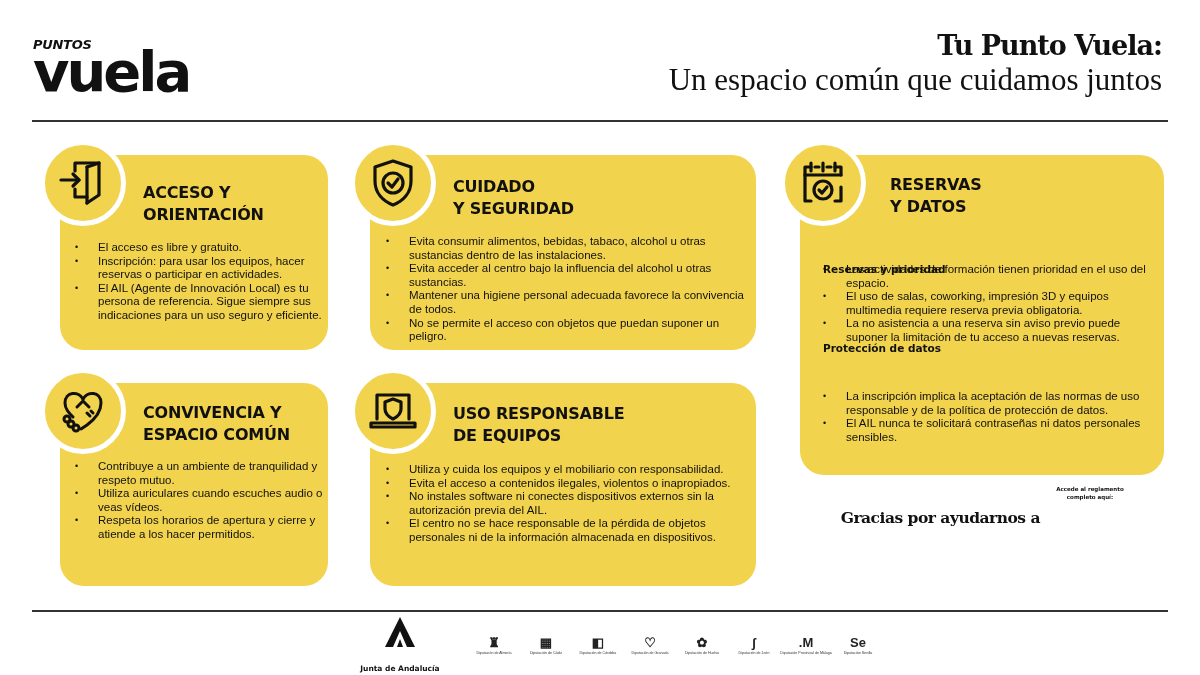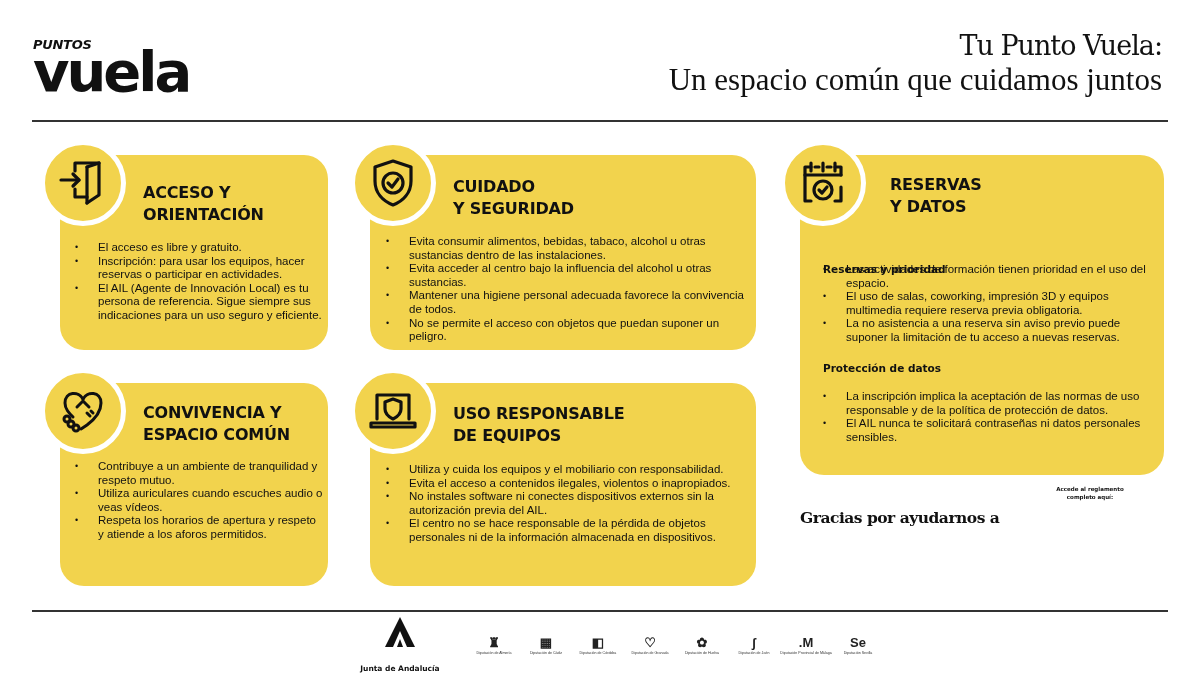--- a/index.html
+++ b/index.html
@@ -4,41 +4,41 @@
 <style>
   * { box-sizing: border-box; margin: 0; padding: 0; }
   html, body { width: 1200px; height: 675px; background: #ffffff; overflow: hidden; }
   body { position: relative; font-family: "Liberation Sans", sans-serif; color: #111; }
 
   .logo { position: absolute; left: 33px; top: 38px; }
   .logo-small { font-family: "DejaVu Sans", sans-serif; font-weight: bold; font-style: italic; font-size: 13px; letter-spacing: -0.3px; line-height: 13px; }
   .logo-big { font-family: "DejaVu Sans", sans-serif; font-weight: bold; font-size: 56px; letter-spacing: -3px; line-height: 46px; margin-top: -2px; }
 
   .title-block { position: absolute; right: 38px; top: 30px; text-align: right; }
-  .title-main { font-family: "DejaVu Serif", serif; font-weight: normal; font-size: 27px; letter-spacing: -1px; line-height: 32px; }
+  .title-main { font-family: "DejaVu Serif", serif; font-weight: bold; font-size: 27px; letter-spacing: -1px; line-height: 32px; }
   .title-sub { font-family: "Liberation Serif", serif; font-size: 31px; line-height: 36px; font-weight: normal; }
 
   .rule { position: absolute; left: 32px; width: 1136px; height: 2px; background: #333; }
   .rule-top { top: 120px; }
   .rule-bottom { top: 610px; }
 
   .card { position: absolute; background: #f2d34d; border-radius: 24px; }
   .circle { position: absolute; width: 86px; height: 86px; border-radius: 50%; background: #f2d34d; border: 5px solid #ffffff; display: flex; align-items: center; justify-content: center; }
   .circle svg { width: 52px; height: 52px; }
 
   .card-title { position: absolute; font-family: "DejaVu Sans", sans-serif; font-weight: bold; font-size: 16px; line-height: 22px; letter-spacing: -0.2px; text-transform: uppercase; }
   .bullets { position: absolute; list-style: none; font-size: 11.5px; line-height: 13.6px; }
   .bullets li { position: relative; padding-left: 26px; }
   .bullets li::before { content: "•"; position: absolute; left: 3px; top: 0; font-size: 9px; }
 
   .subhead { position: absolute; font-family: "DejaVu Sans", sans-serif; font-weight: bold; font-size: 10.5px; }
 
   .reg-link { position: absolute; left: 1040px; top: 485px; width: 100px; text-align: center; font-family: "DejaVu Sans", sans-serif; font-weight: bold; font-size: 5.5px; line-height: 8px; }
 
-  .thanks { position: absolute; left: 800px; top: 508px; width: 240px; text-align: left; font-family: "DejaVu Serif", serif; font-weight: bold; font-size: 15.5px; line-height: 20px; letter-spacing: -0.5px; }
+  .thanks { position: absolute; left: 800px; top: 508px; width: 240px; text-align: right; font-family: "DejaVu Serif", serif; font-weight: bold; font-size: 15.5px; line-height: 20px; letter-spacing: -0.5px; }
 
   .footer-logos { position: absolute; top: 620px; left: 360px; height: 50px; display: flex; align-items: center; }
   .junta { display: flex; flex-direction: column; align-items: center; width: 80px; margin-right: 28px; }
   .junta-label { font-family: "DejaVu Sans", sans-serif; font-weight: bold; font-size: 7.5px; margin-top: 17px; text-align: right; }
   .partner { display: flex; flex-direction: column; align-items: center; width: 52px; margin-right: 0px; }
   .partner-mark { font-size: 13px; font-weight: bold; line-height: 14px; color: #222; }
   .partner-label { font-size: 3.6px; line-height: 4px; text-align: center; color: #333; margin-top: 1px; }
 </style>
 </head>
 <body>
@@ -114,21 +114,21 @@
 <div class="card-title" style="left:890px; top:174px;">
   <div>RESERVAS</div>
   <div>Y DATOS</div>
 </div>
 <div class="subhead" style="left:823px; top:235px;margin-top:28px;">Reservas y prioridad</div>
 <ul class="bullets" style="left:820px; top:263px; width:340px;">
   <li>Las actividades de formación tienen prioridad en el uso del espacio.</li>
   <li>El uso de salas, coworking, impresión 3D y equipos multimedia requiere reserva previa obligatoria.</li>
   <li>La no asistencia a una reserva sin aviso previo puede suponer la limitación de tu acceso a nuevas reservas.</li>
 </ul>
-<div class="subhead" style="left:823px; top:362px;">Protección de datos</div>
+<div class="subhead" style="left:823px; top:342px;">Protección de datos</div>
 <ul class="bullets" style="left:820px; top:390px; width:340px;">
   <li>La inscripción implica la aceptación de las normas de uso responsable y de la política de protección de datos.</li>
   <li>El AIL nunca te solicitará contraseñas ni datos personales sensibles.</li>
 </ul>
 
 <div class="card" style="left:60px; top:383px; width:268px; height:203px;"></div>
 <div class="circle" style="left:40px; top:368px;">
   <svg viewBox="0 0 52 52" fill="none" stroke="#111" stroke-width="3" stroke-linecap="round" stroke-linejoin="round">
     <path d="M26 14 C22 6 8 6 8 18 C8 24 12 28 16 32"></path>
     <path d="M26 14 C30 6 44 6 44 18 C44 26 38 34 30 40 L24 44"></path>
@@ -140,21 +140,21 @@
     <circle cx="19" cy="43" r="3"></circle>
   </svg>
 </div>
 <div class="card-title" style="left:143px; top:402px;">
   <div>CONVIVENCIA Y</div>
   <div>ESPACIO COMÚN</div>
 </div>
 <ul class="bullets" style="left:72px; top:460px; width:252px;">
   <li>Contribuye a un ambiente de tranquilidad y respeto mutuo.</li>
   <li>Utiliza auriculares cuando escuches audio o veas vídeos.</li>
-  <li>Respeta los horarios de apertura y respeto y atiende a los aforos permitidos.</li>
+  <li>Respeta los horarios de apertura y cierre y atiende a los hacer permitidos.</li>
 </ul>
 
 <div class="card" style="left:370px; top:383px; width:386px; height:203px;"></div>
 <div class="circle" style="left:350px; top:368px;">
   <svg viewBox="0 0 52 52" fill="none" stroke="#111" stroke-width="3.2" stroke-linecap="round" stroke-linejoin="round">
     <path d="M10 34 V10 H42 V34"></path>
     <path d="M4 38 H48 V42 H4 Z"></path>
     <path d="M26 14 L34 17 V24 C34 29 30 32 26 34 C22 32 18 29 18 24 V17 Z"></path>
   </svg>
 </div>

